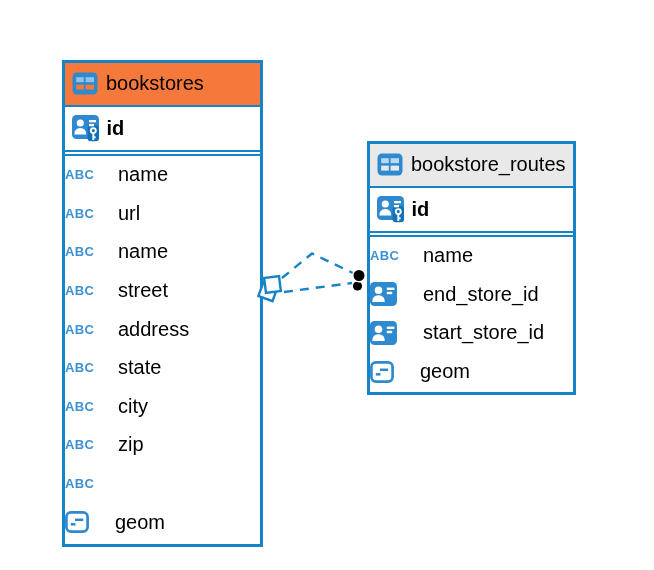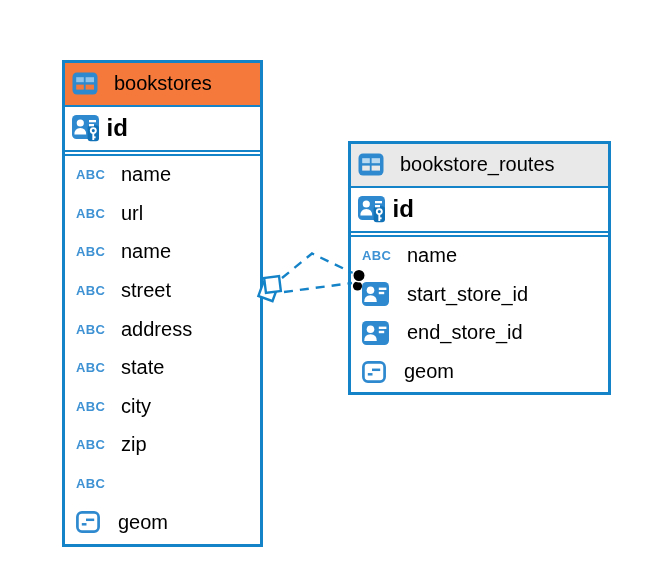--- a/index.html
+++ b/index.html
@@ -5,34 +5,34 @@
   html,body{margin:0;padding:0;background:#fff;}
   #canvas{
     position:relative;width:654px;height:570px;background:#fff;overflow:hidden;
     font-family:"Liberation Sans",sans-serif;color:#000;
   }
   .entity{
     position:absolute;box-sizing:border-box;background:#fff;
     border:3.5px solid #1583C7;
   }
   #table-bookstores{left:62px;top:60px;width:201px;height:487px;}
-  #table-bookstore-routes{left:348px;top:141px;width:263px;height:254px;}
+  #table-bookstore-routes{left:367px;top:141px;width:209px;height:254px;}
   .entity-header{
-    display:flex;align-items:center;gap:16px;padding-left:7px;
+    display:flex;align-items:center;gap:8px;padding-left:7px;
     height:41.5px;border-bottom:2.5px solid #1583C7;
     font-size:20px;white-space:nowrap;overflow:hidden;
   }
   .keys-section{border-bottom:2.5px solid #1583C7;}
   .key-row{
     display:flex;align-items:center;gap:8px;padding-left:6.5px;height:43px;
-    font-size:24px;font-weight:bold;white-space:nowrap;
+    font-size:20px;font-weight:bold;white-space:nowrap;
   }
   .cols-section{border-top:2.5px solid #1583C7;margin-top:2px;}
   .col-row{
-    display:flex;align-items:center;gap:18px;padding-left:11px;height:38.6px;
+    display:flex;align-items:center;gap:26px;padding-left:0;height:38.6px;
     font-size:20px;white-space:nowrap;
   }
   .type-icon{display:inline-flex;align-items:center;justify-content:center;flex:0 0 auto;}
   .abc-glyph{
     font-weight:800;font-size:13px;letter-spacing:0.3px;color:#3E92D4;
     width:27px;display:inline-block;text-align:left;
   }
   #rel-overlay{position:absolute;left:0;top:0;pointer-events:none;}
   #rel-overlay .hit{pointer-events:all;}
 </style>
@@ -180,33 +180,33 @@
         <div class="col-row">
           <span class="type-icon">
             <svg width="27" height="24" viewBox="0 0 27 24">
      <rect x="0" y="0" width="27" height="24" rx="4.5" fill="#2E89CF"></rect>
      <circle cx="8.5" cy="8.2" r="3.8" fill="#fff"></circle>
      <path d="M 2.2 20 Q 2.2 13.2 8.5 13.2 Q 14.8 13.2 14.8 20 Z" fill="#fff"></path>
      <rect x="16.8" y="5.6" width="7.6" height="2.4" fill="#fff"></rect>
      <rect x="16.8" y="9.8" width="5.4" height="2.4" fill="#fff"></rect>
    </svg>
           </span>
-          <span>start_store_id</span>
+          <span>end_store_id</span>
         </div>
         <div class="col-row">
           <span class="type-icon">
             <svg width="27" height="24" viewBox="0 0 27 24">
      <rect x="0" y="0" width="27" height="24" rx="4.5" fill="#2E89CF"></rect>
      <circle cx="8.5" cy="8.2" r="3.8" fill="#fff"></circle>
      <path d="M 2.2 20 Q 2.2 13.2 8.5 13.2 Q 14.8 13.2 14.8 20 Z" fill="#fff"></path>
      <rect x="16.8" y="5.6" width="7.6" height="2.4" fill="#fff"></rect>
      <rect x="16.8" y="9.8" width="5.4" height="2.4" fill="#fff"></rect>
    </svg>
           </span>
-          <span>end_store_id</span>
+          <span>start_store_id</span>
         </div>
         <div class="col-row">
           <span class="type-icon">
             <svg width="24" height="22" viewBox="0 0 24 22">
      <rect x="1.4" y="1.4" width="21.2" height="19.2" rx="4.5" fill="#fff" stroke="#2E89CF" stroke-width="2.7"></rect>
      <line x1="5.8" y1="13.3" x2="10.5" y2="13.3" stroke="#2E89CF" stroke-width="2.5"></line>
      <line x1="10" y1="8.8" x2="18.2" y2="8.8" stroke="#2E89CF" stroke-width="2.5"></line>
    </svg>
           </span>
           <span>geom</span>

